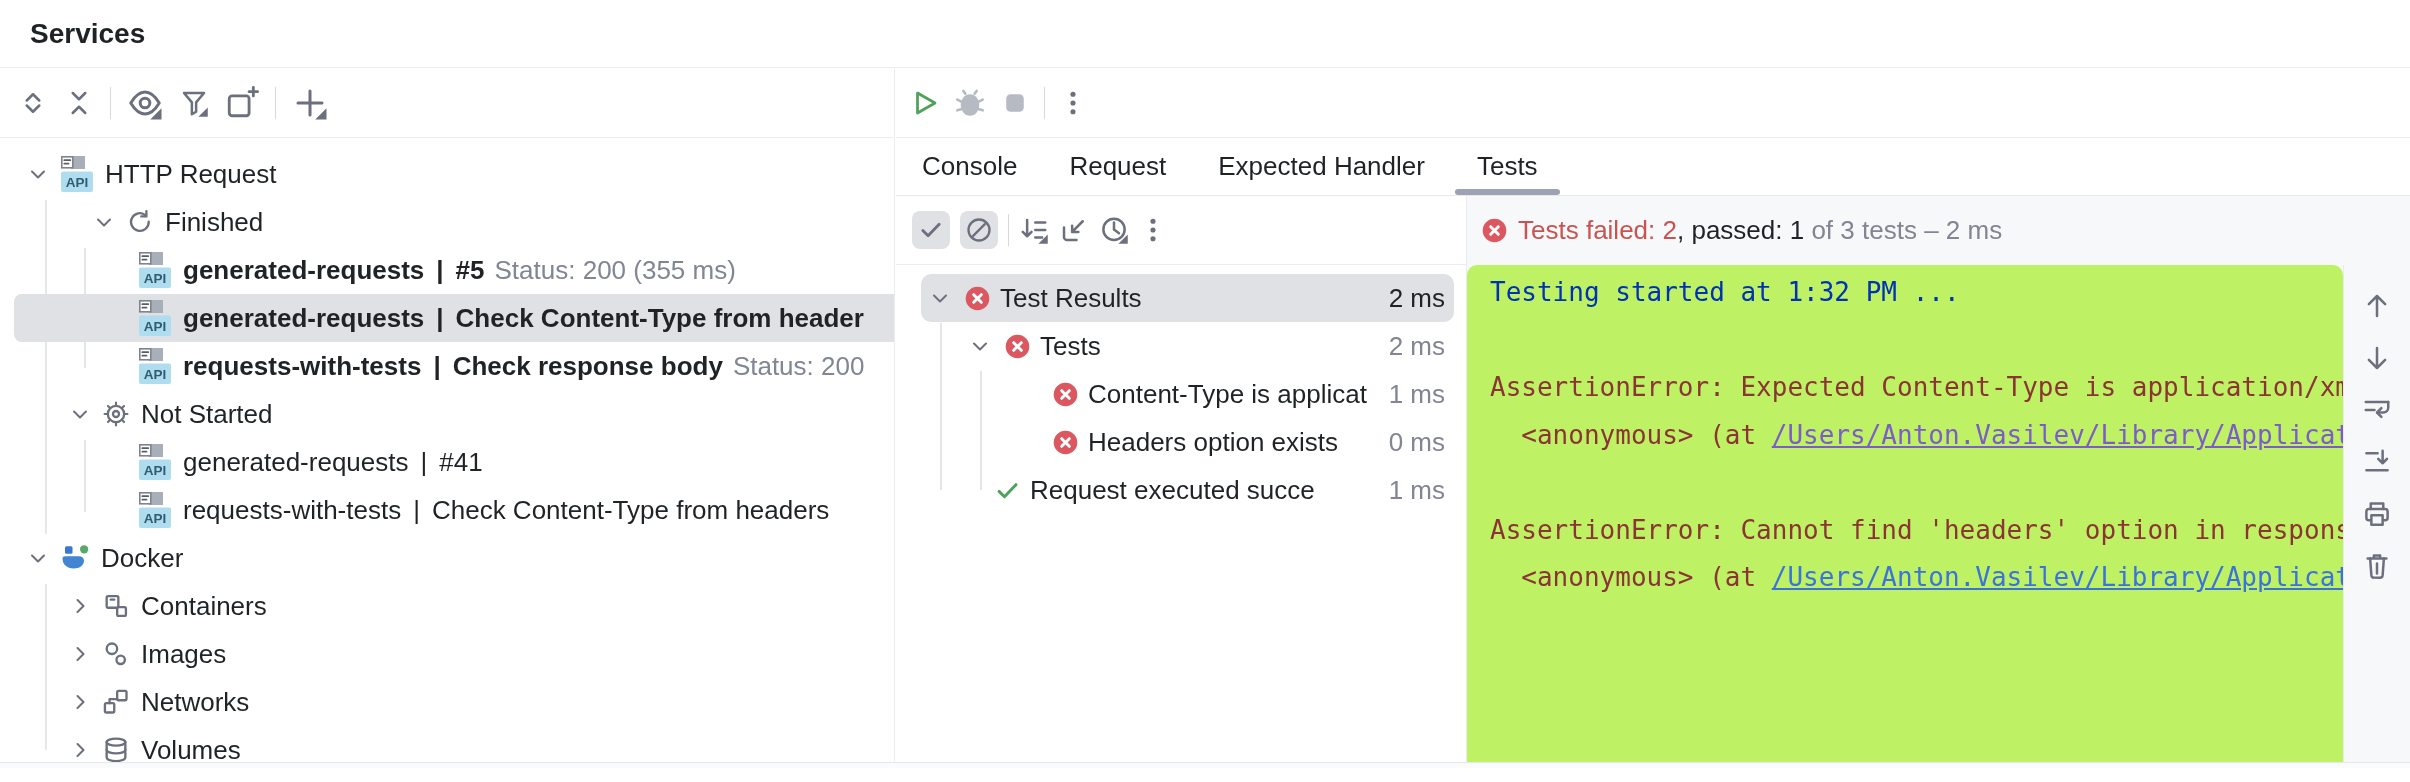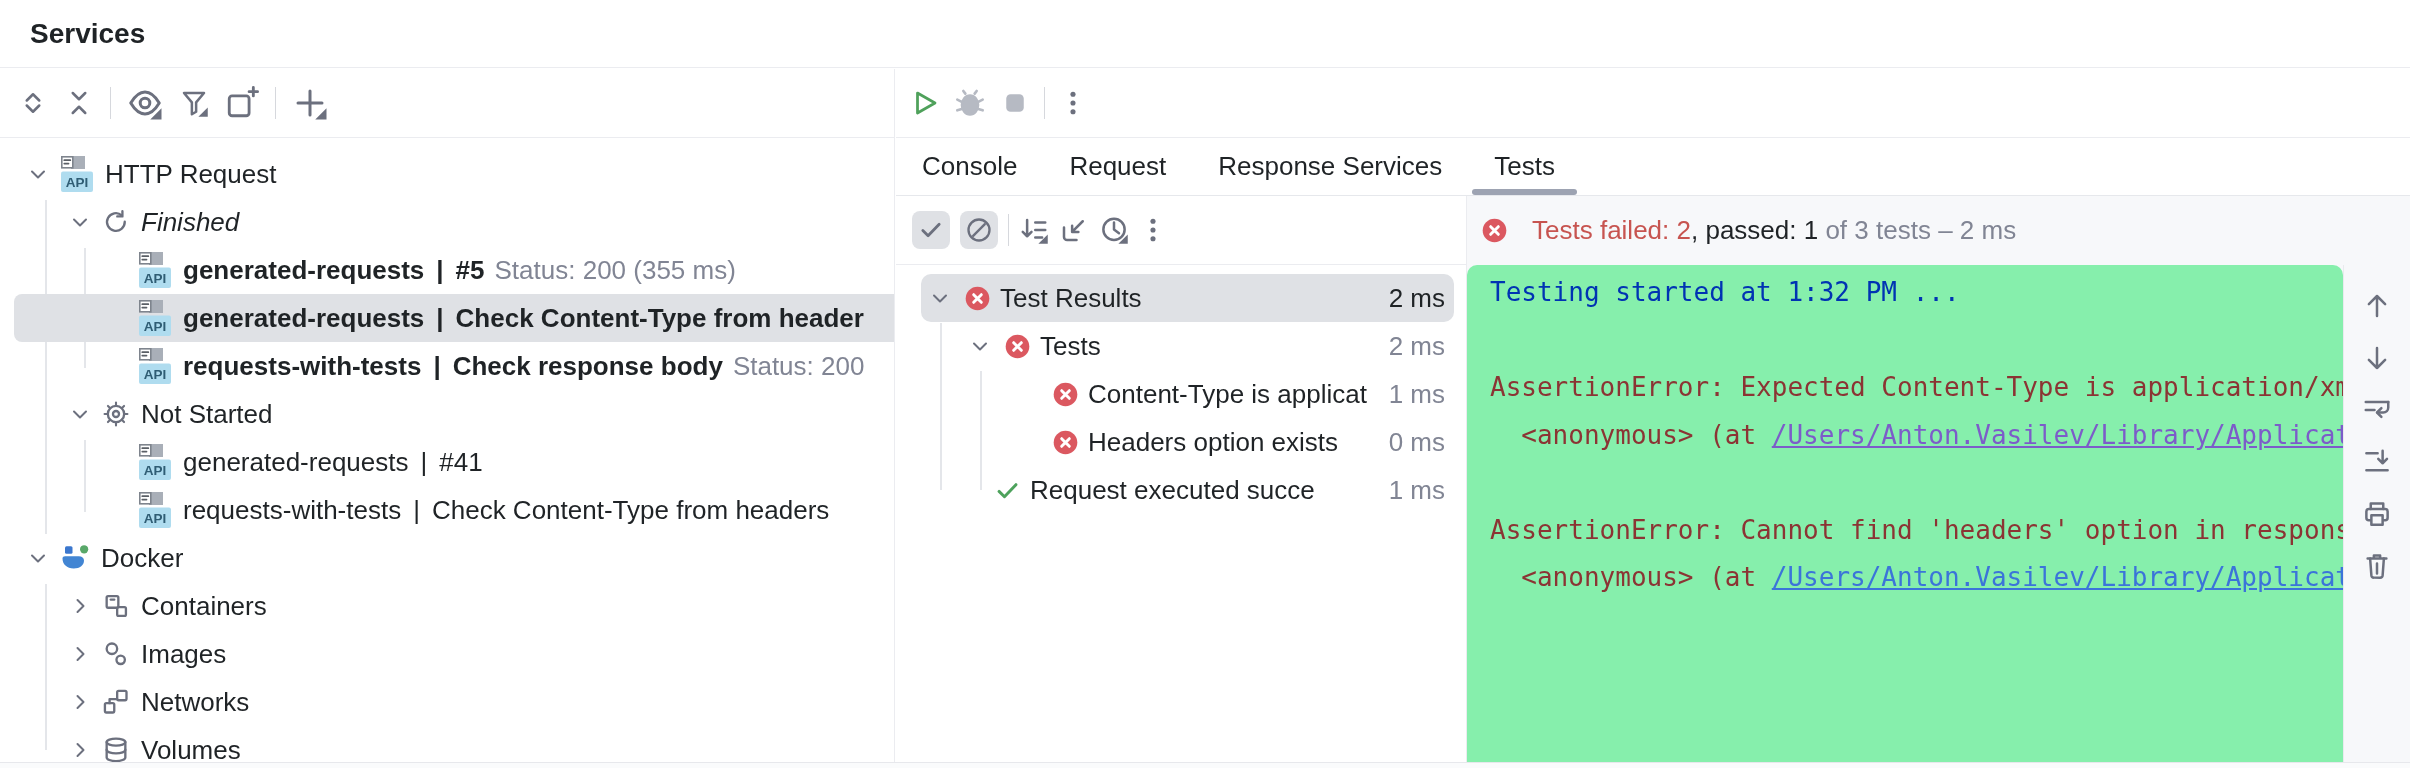--- a/index.html
+++ b/index.html
@@ -41,26 +41,26 @@
   .ttree{flex:1;position:relative;padding-top:9px;overflow:hidden;text-align:center;}
   .mrow{display:flex;align-items:center;height:48px;white-space:nowrap;overflow:hidden;padding-right:21px;position:relative;}
   .mrow .chev{flex:none;}
   .mrow .badge{flex:none;margin-right:9px;display:flex;}
   .mrow .mlabel{overflow:hidden;text-overflow:clip;}
   .mrow .dur{margin-left:auto;color:#818594;padding-left:12px;flex:none;}
   .mrow.selected{background:#DFE1E5;border-radius:10px;margin-left:25px;margin-right:12px;padding-right:9px;}
   .mrow.selected .dur{color:#1F2326;}
   
   .console-col{flex:1;background:#F7F8FA;display:flex;flex-direction:column;min-width:0;}
-  .console-header{height:69px;flex:none;display:flex;align-items:center;padding-left:14px;gap:24px;}
+  .console-header{height:69px;flex:none;display:flex;align-items:center;padding-left:14px;gap:10px;}
   .sum-fail{color:#C75450;}
   .sum-pass{color:#1F2326;}
   .sum-rest{color:#818594;}
   .console-body{flex:1;display:flex;min-height:0;}
-  .console-pane{flex:1;background:#86efac;border-radius:10px 10px 0 0;overflow:hidden;
+  .console-pane{flex:1;background:#bef264;border-radius:10px 10px 0 0;overflow:hidden;
                 padding:4px 0 0 23px;font-family:"DejaVu Sans Mono","Liberation Mono",monospace;
                 font-size:26px;line-height:47.5px;min-width:0;}
   .cline{white-space:pre;}
   .c-info{color:#0033B3;}
   .c-err{color:#8B3434;}
   .c-link-purple{color:#7C5CC9;text-decoration:underline;cursor:pointer;}
   .c-link-blue{color:#3B74D9;text-decoration:underline;cursor:pointer;}
   .console-gutter{width:67px;flex:none;border-left:1px solid #E9EAEE;display:flex;flex-direction:column;
                   align-items:center;padding-top:26px;gap:22px;box-sizing:border-box;}
   
@@ -145,21 +145,21 @@
             <svg width="34" height="38" viewBox="0 0 34 38">
               <rect x="11" y="1" width="14" height="13" fill="#A9AFB8"></rect>
               <rect x="1.8" y="1.8" width="11" height="11" fill="#fff" stroke="#7E848D" stroke-width="1.6"></rect>
               <path d="M4.3 5.2h6M4.3 8.6h4.2" stroke="#5A5F66" stroke-width="1.8" stroke-linecap="round"></path>
               <rect x="1" y="16.5" width="32" height="20.5" rx="2" fill="#AFDCEF"></rect>
               <text x="17" y="32" text-anchor="middle" font-size="13.5" font-weight="bold" fill="#2F5D74" font-family="inherit">API</text>
             </svg>
           </span>
           <span class="">HTTP Request</span>
         </div>
-        <div class="trow" style="padding-left: 68px; font-style: italic;">
+        <div class="trow" style="padding-left: 92px;">
           <span class="icon chev">
             <svg width="24" height="24" viewBox="0 0 24 24" fill="none" stroke="#6C707E" stroke-width="2" stroke-linecap="round" stroke-linejoin="round">
               <path d="M6 9.5l6 6 6-6"></path>
             </svg>
           </span>
           <span class="icon ticon">
             <svg width="28" height="28" viewBox="0 0 24 24" fill="none" stroke="#6C707E" stroke-width="2" stroke-linecap="round" stroke-linejoin="round">
               <path d="M19.5 11.8a7.6 7.6 0 1 1-2.6-5.5"></path>
               <path d="M17.5 2.8v4.4h-4.4"></path>
             </svg>
@@ -367,21 +367,21 @@
                 <circle cx="12" cy="12" r="2.2"></circle>
                 <circle cx="12" cy="19.5" r="2.2"></circle>
               </g>
             </svg>
           </span>
         </div>
       </div>
     <div class="tabsrow" id="tabsrow">
         <div class="tab">Console</div>
         <div class="tab">Request</div>
-        <div class="tab">Response Services</div>
+        <div class="tab">Expected Handler</div>
         <div class="tab active">Tests</div>
       </div>
     <div class="content-row">
       <div class="tests-col">
         <div class="ttoolbar" id="ttoolbar">
             <div class="tbtn togglebtn">
               <span class="icon">
                 <svg width="28" height="28" viewBox="0 0 24 24" fill="none" stroke="#6C707E" stroke-width="2" stroke-linecap="round" stroke-linejoin="round">
                   <path d="M5 12.5l4.5 4.5L19 7" stroke-width="2.4"></path>
                 </svg>

